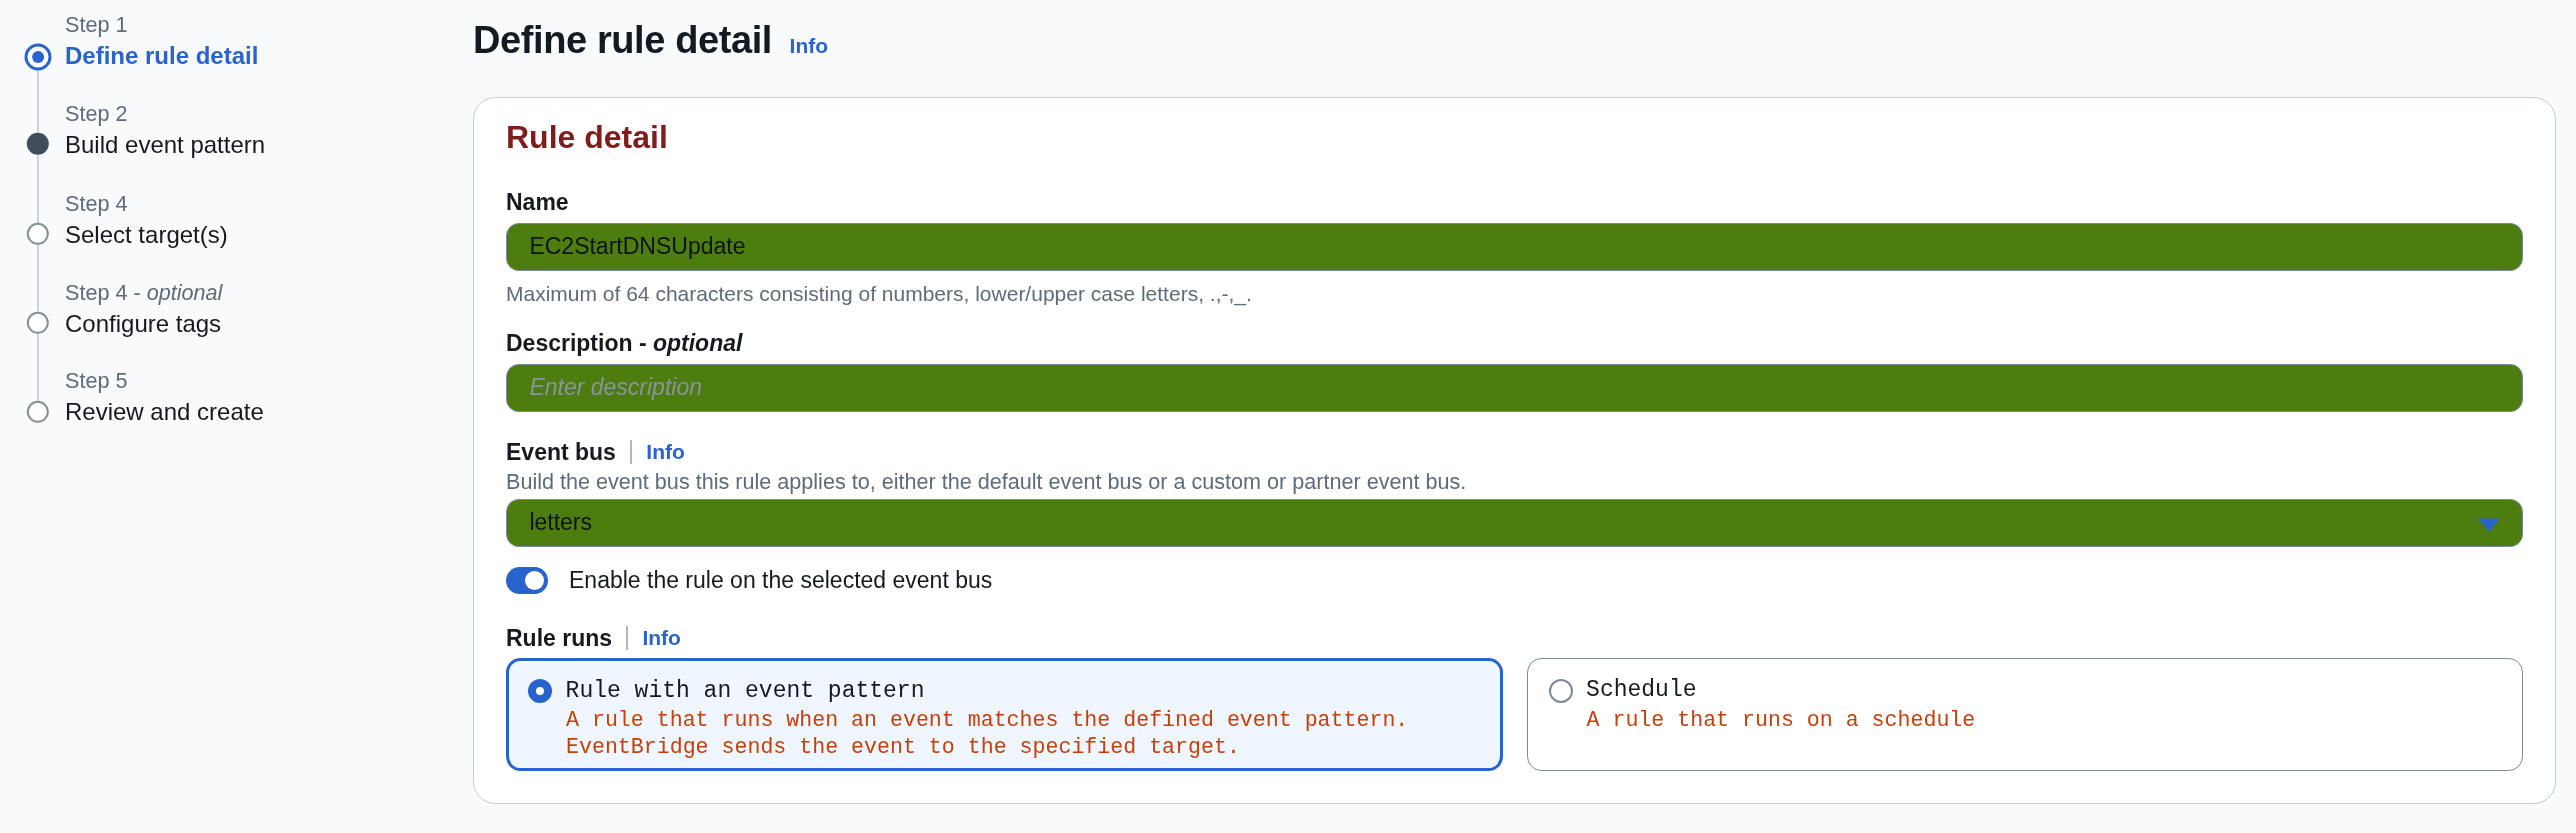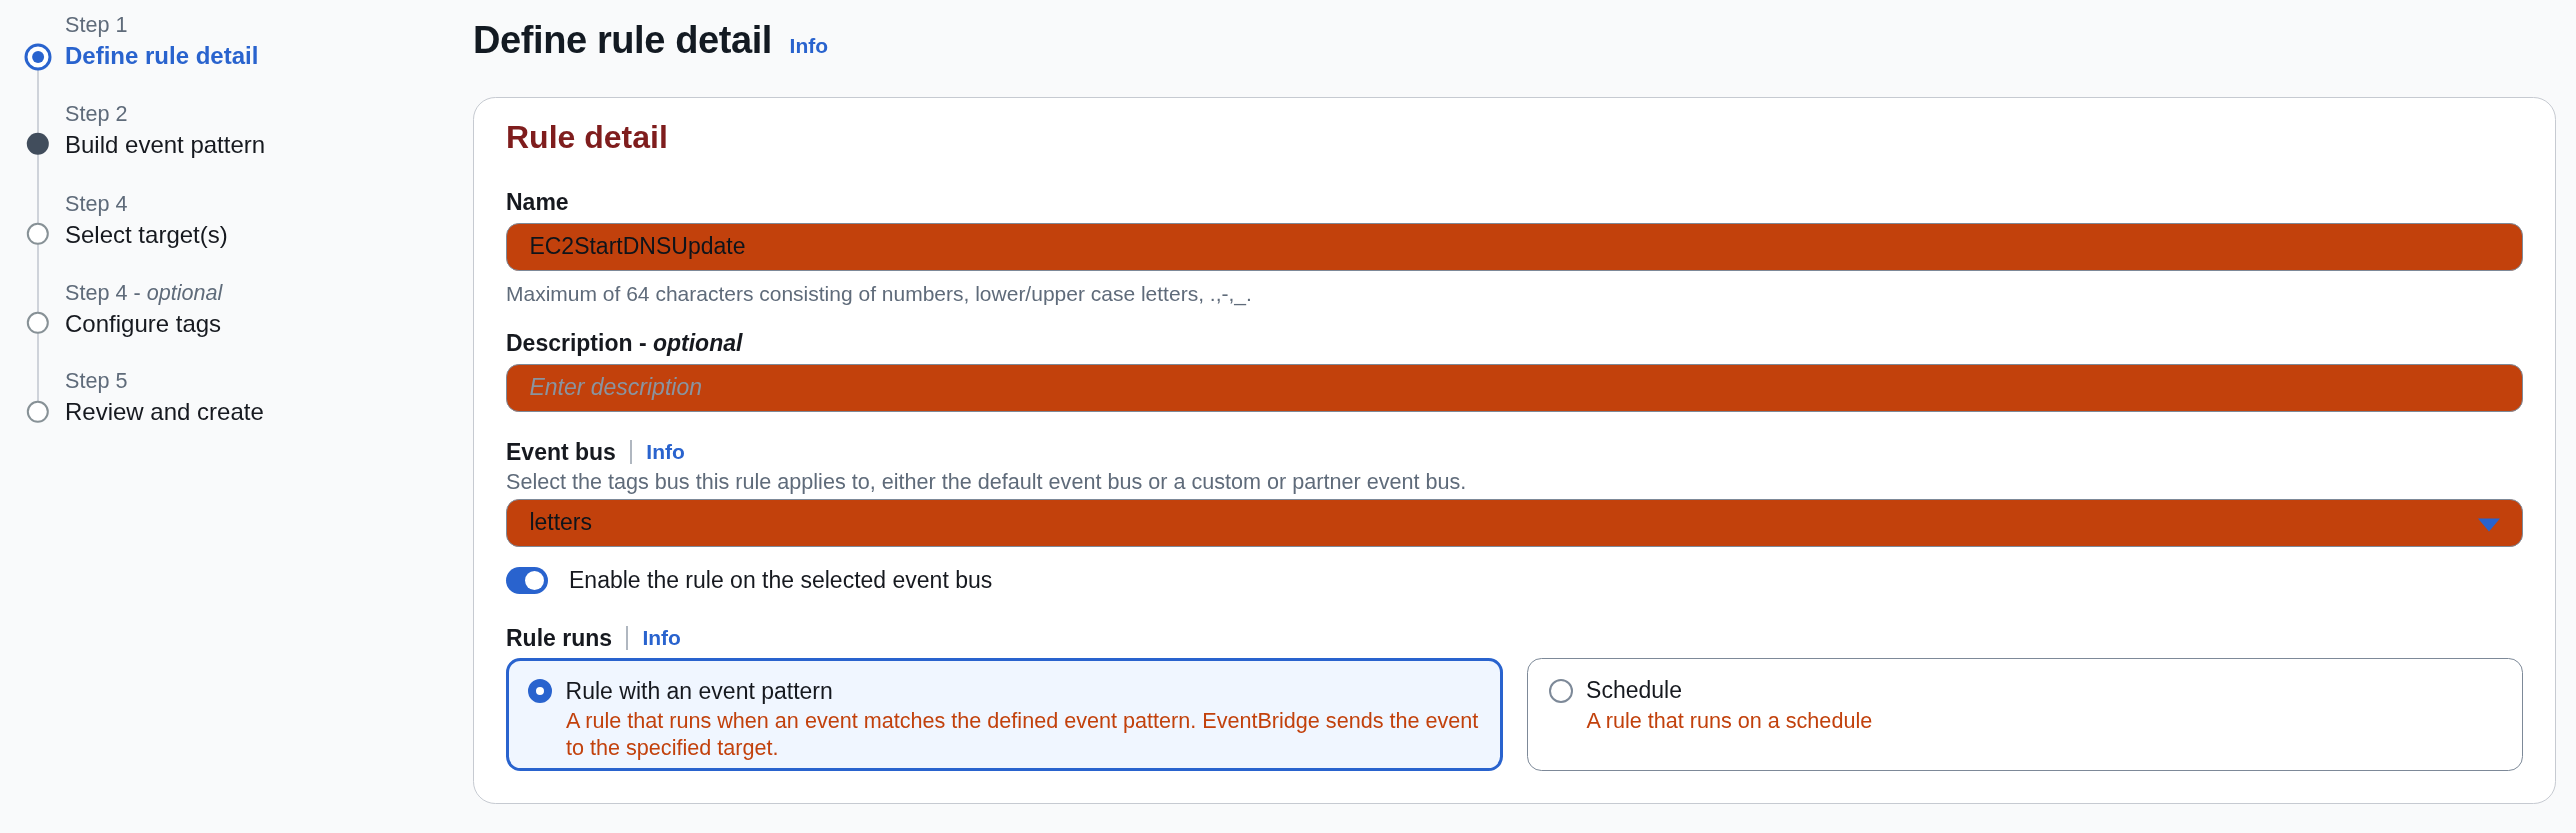--- a/index.html
+++ b/index.html
@@ -45,42 +45,42 @@
     margin-top:34px;width:2083px;height:707px;background:#fff;
     border:1.6px solid var(--card-border);border-radius:22.4px;
     padding:20px 32px 35px 32px;
   }
   h2{font-size:32px;line-height:38px;font-weight:700;color:#7f1d1d;}
   .field-label{font-size:23px;line-height:29px;font-weight:700;color:#16191f;}
   .field-label .opt{font-weight:700;font-style:italic;}
   .mt-section{margin-top:32px;}
   .text-input,.select{
     margin-top:6.4px;width:100%;height:48px;border:1.6px solid var(--border-gray);
-    border-radius:12.8px;background:#c2410c;font-family:"Liberation Sans",sans-serif;
+    border-radius:12.8px;background:#4d7c0f;font-family:"Liberation Sans",sans-serif;
     font-size:23px;color:var(--text);padding:0 22.4px;display:block;outline:none;
   }
   .text-input::placeholder{color:#8a94a0;font-style:italic;}
   .hint{margin-top:9.6px;font-size:21px;line-height:25.6px;color:var(--text-secondary);}
   .desc-block{margin-top:22.4px;}
   .label-row{display:flex;align-items:center;margin-top:25.6px;height:29px;}
   .label-row .divider{width:1.6px;height:24px;background:#b0b7c0;margin:0 14.4px;}
   .label-row .info-link{font-size:21px;}
   .section-desc{margin-top:2.4px;font-size:21.6px;line-height:25.6px;color:var(--text-secondary);}
   .select{margin-top:4px;position:relative;display:flex;align-items:center;cursor:pointer;}
   .caret{position:absolute;right:22.4px;top:50%;transform:translateY(-35%);
     width:0;height:0;border-left:11.2px solid transparent;border-right:11.2px solid transparent;
     border-top:13.6px solid var(--accent);}
   .toggle-row{margin-top:18.4px;display:flex;align-items:center;gap:21px;height:32px;}
   .toggle{width:42px;height:27px;border-radius:13.6px;background:var(--accent);position:relative;cursor:pointer;flex:0 0 auto;}
   .toggle::after{content:"";position:absolute;right:4px;top:4px;width:19px;height:19px;border-radius:50%;background:#fff;}
   .toggle-label{font-size:23px;color:#16191f;}
   .rule-row{margin-top:27px;}
   .tiles{margin-top:4.8px;display:flex;gap:24px;}
   .tile{flex:1;height:113px;border-radius:14.4px;background:#fff;border:1.6px solid var(--border-gray);
-    padding:17.6px 21px;cursor:pointer;}
+    padding:17.6px 21px;cursor:pointer;font-family:Liberation Mono, monospace;}
   .tile.selected{border:3.2px solid var(--accent);background:var(--accent-bg);padding:16px 19px;}
   .tile-head{display:flex;align-items:center;gap:13.6px;}
   .radio{width:24px;height:24px;border-radius:50%;background:#fff;flex:0 0 auto;}
   .radio.on{border:8px solid var(--accent);}
   .radio.off{border:2.4px solid #7d8998;}
   .tile-title{font-size:23px;line-height:29px;color:#16191f;}
   .tile-desc{margin:1.6px 0 0 38px;font-size:21.6px;line-height:27px;color:#c2410c;max-width:926px;}
 </style>
 </head>
 <body>
@@ -144,21 +144,21 @@
     <div class="desc-block">
       <div class="field-label"><span>Description -</span> <span class="opt">optional</span></div>
       <input class="text-input" type="text" placeholder="Enter description" style="">
     </div>
 
     <div class="label-row">
       <div class="field-label">Event bus</div>
       <div class="divider"></div>
       <a class="info-link">Info</a>
     </div>
-    <div class="section-desc">Select the tags bus this rule applies to, either the default event bus or a custom or partner event bus.</div>
+    <div class="section-desc">Build the event bus this rule applies to, either the default event bus or a custom or partner event bus.</div>
     <div class="select">
       <span>letters</span>
       <span class="caret"></span>
     </div>
 
     <div class="toggle-row">
       <div class="toggle"></div>
       <div class="toggle-label">Enable the rule on the selected event bus</div>
     </div>
 

